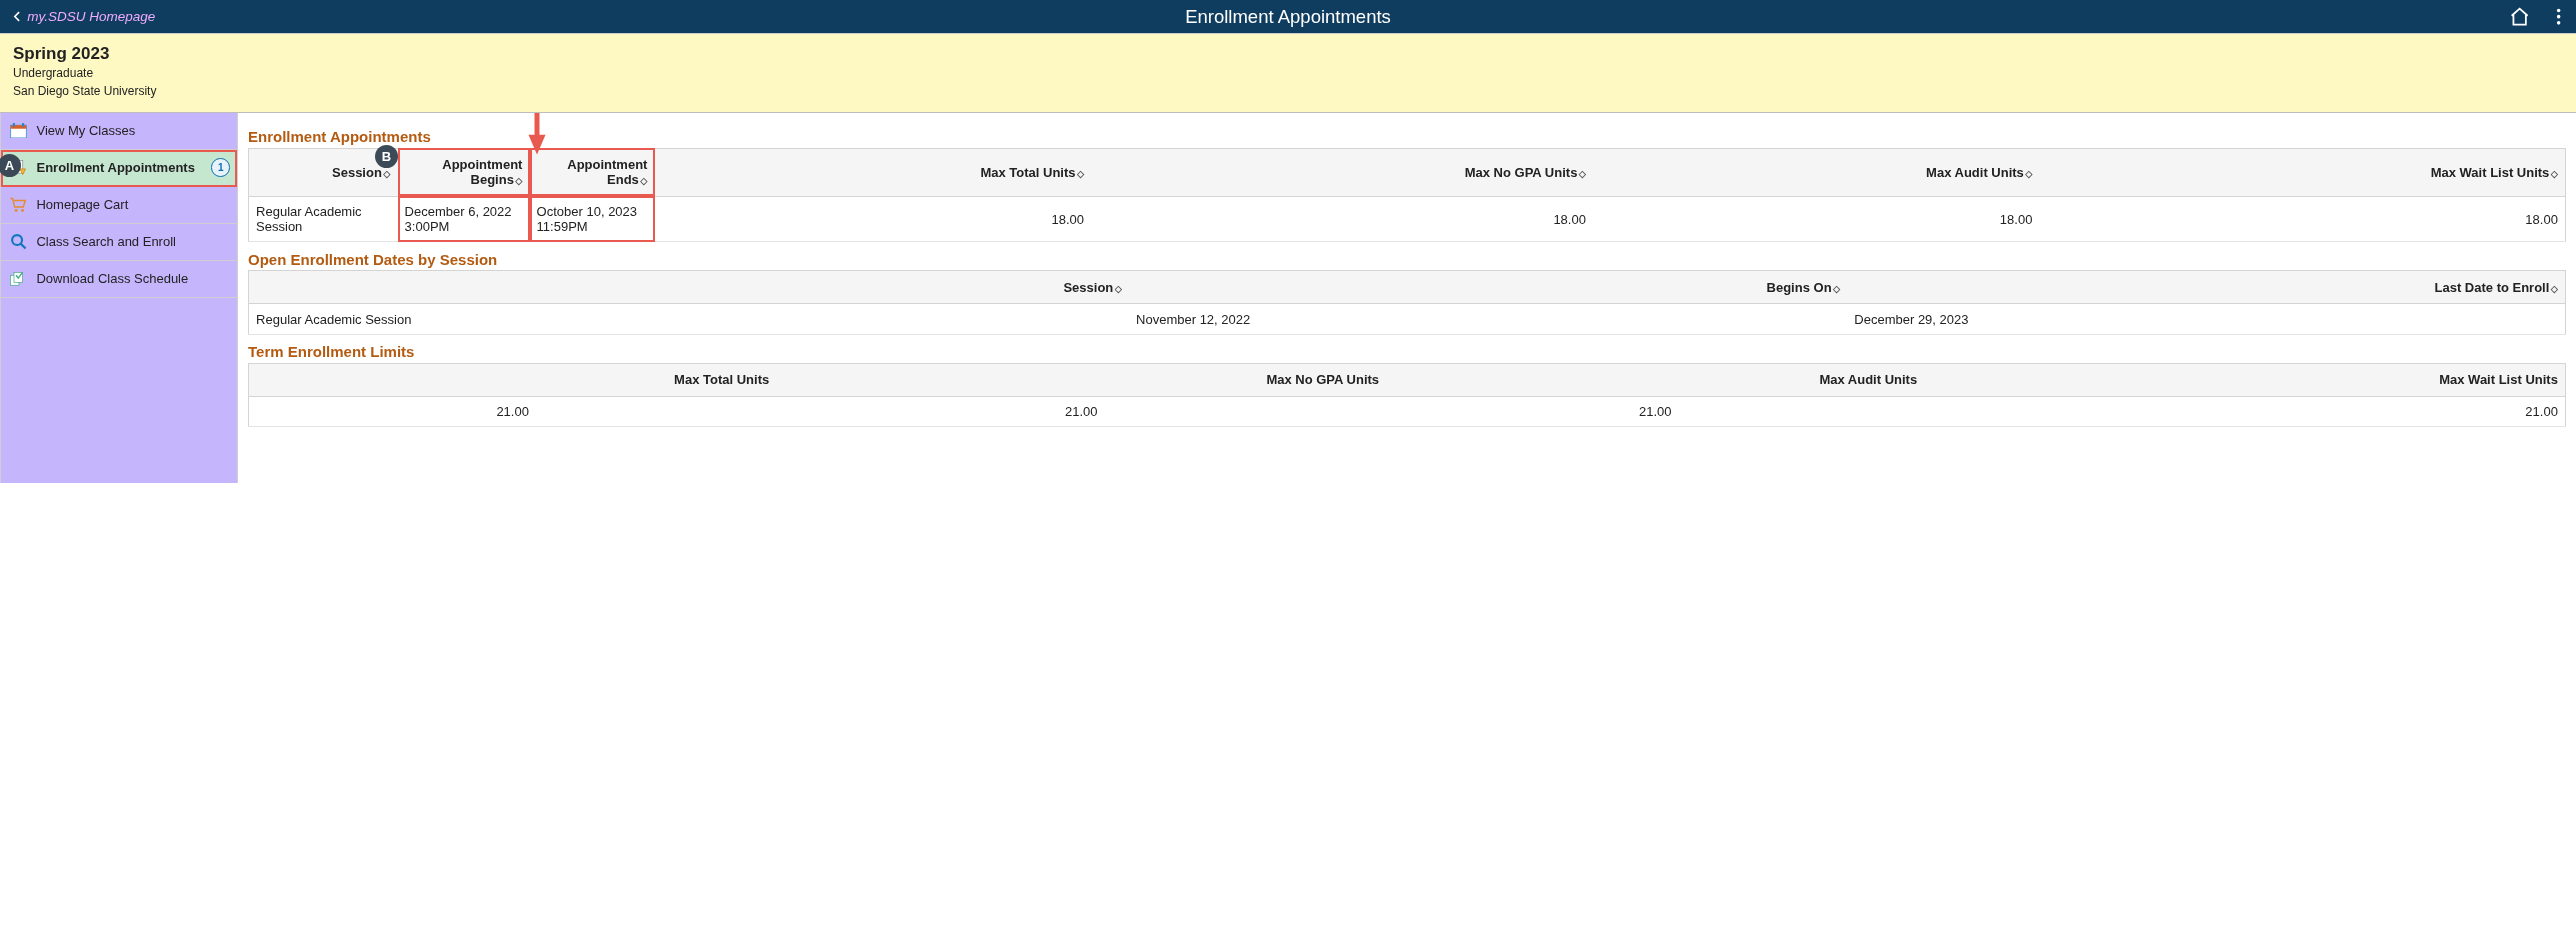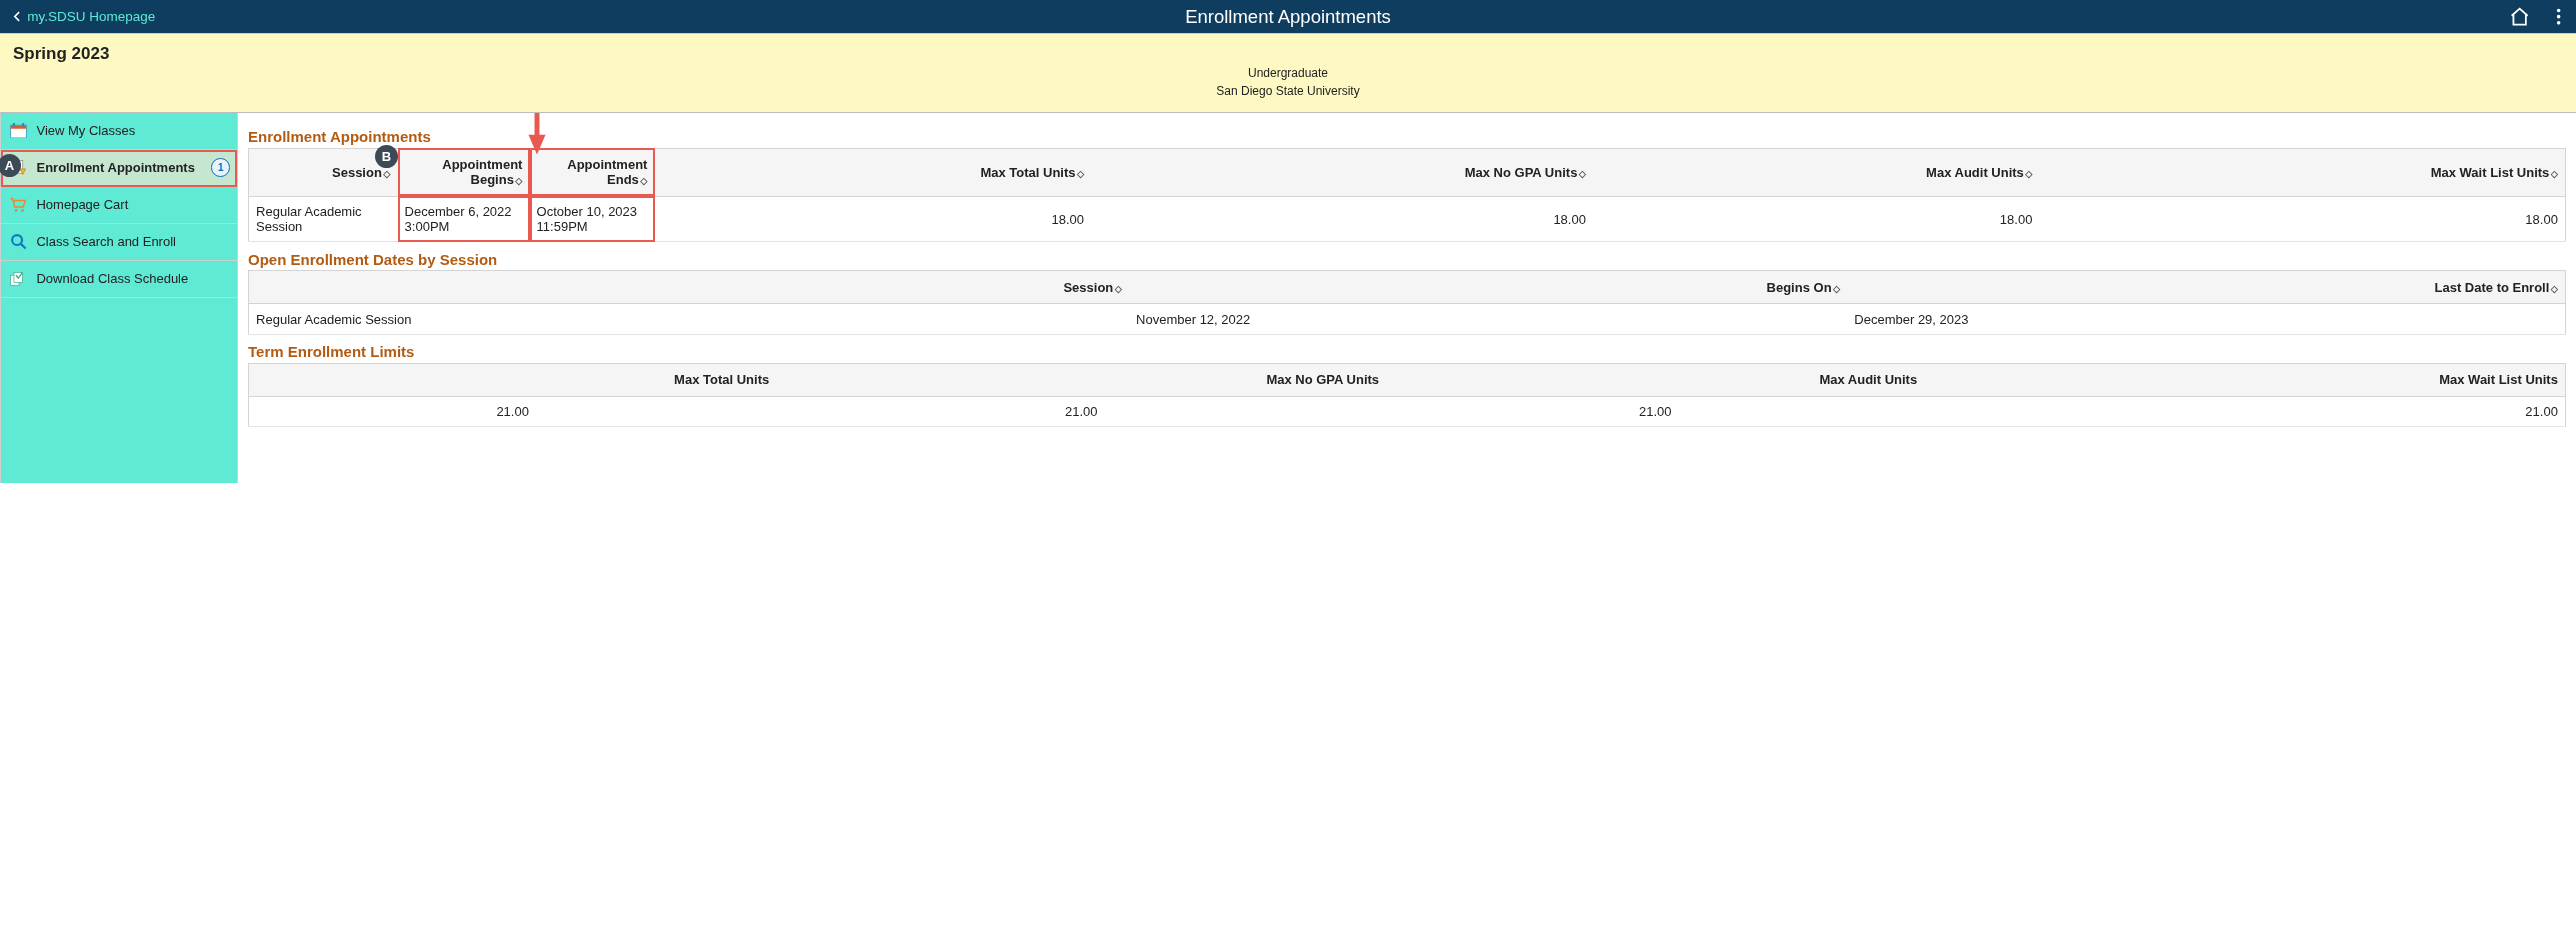--- a/index.html
+++ b/index.html
@@ -1,27 +1,27 @@
 <!DOCTYPE html>
 <html style="font-size:11.4px"><head>
 <meta charset="utf-8">
 <style>
 * { box-sizing: border-box; margin: 0; padding: 0; }
 body { font-family: Arial, Helvetica, sans-serif; font-size: 13px; color: #222; background: #fff; }
 .topbar { background: #0f3d60; display: flex; align-items: center; height: 33px; padding: 0 7.1px; color: #fff; position: relative; }
-.back-link { display: flex; align-items: center; cursor: pointer; font-size: 13.5px; color:#5eead4; padding: 0 4.3px;}
+.back-link { display: flex; align-items: center; cursor: pointer; font-size: 13.5px; color:#f0abfc; padding: 0 4.3px; font-style: italic;}
 .back-chevron { width: 13px; height: 13px; margin-right: 2.8px; }
 .topbar-title { position: absolute; left: 50%; transform: translateX(-50%); font-size: 18.5px; color: #fff;}
 .topbar-right { margin-left: auto; display: flex; align-items: center; gap: 17px; }
 .topbar-right svg { width: 21.3px; height: 21.3px; cursor: pointer; }
 .context-band { background: #fef9c3; border-top: 0.7px solid #ccc; border-bottom: 0.7px solid #bdbdbd; padding: 10px 13px 11.4px 13px; }
 .context-band h2 { font-size: 17px; font-weight: bold; margin-bottom: 1.4px; }
-.context-band .sub { font-size: 12px; line-height: 1.45; text-align: center; }
+.context-band .sub { font-size: 12px; line-height: 1.45; }
 .layout { display: flex; height: calc(473px - 33px - 70px); }
-.sidebar { width: 238px; min-width: 238px; background: #5eead4; border-right: 0.7px solid #cfcfcf; border-left: 0.7px solid #cfcfcf;}
+.sidebar { width: 238px; min-width: 238px; background: #c4b5fd; border-right: 0.7px solid #cfcfcf; border-left: 0.7px solid #cfcfcf;}
 .side-item { display: flex; align-items: center; height: 37px; padding: 0 7.1px; border-bottom: 0.7px solid #cfcfcf; cursor: pointer; position: relative; font-size: 13px;}
 .side-item .icon { width: 21.3px; height: 18.5px; margin-right: 7.1px; display:flex; align-items:center; justify-content:center;}
 .side-item.active { background: #c6e7cf; font-weight: bold; }
 .side-item .badge { margin-left: auto; width: 18.5px; height: 18.5px; border: 0.7px solid #0b6fb5; border-radius: 50%; display:flex; align-items:center; justify-content:center; font-size:10px; color:#0b6fb5; background:#e7f2fb;}
 .main { flex: 1; padding: 7.1px 10px 10px 10px; overflow:auto;}
 .section-title { color: #b45b12; font-size: 15px; font-weight: bold; margin: 8.5px 0 2.8px 0; }
 table.data { width: 100%; border-collapse: collapse; border: 0.7px solid #d4d4d4; }
 table.data thead th { background: #f5f5f5; text-align: right; font-weight: bold; padding: 8.5px 7.1px; border-bottom: 0.7px solid #d4d4d4; font-size:13px;}
 table.data tbody td { padding: 7.1px 7.1px; border-bottom: 0.7px solid #e4e4e4; font-size:13px;}
 table.data .num { text-align: right; }

